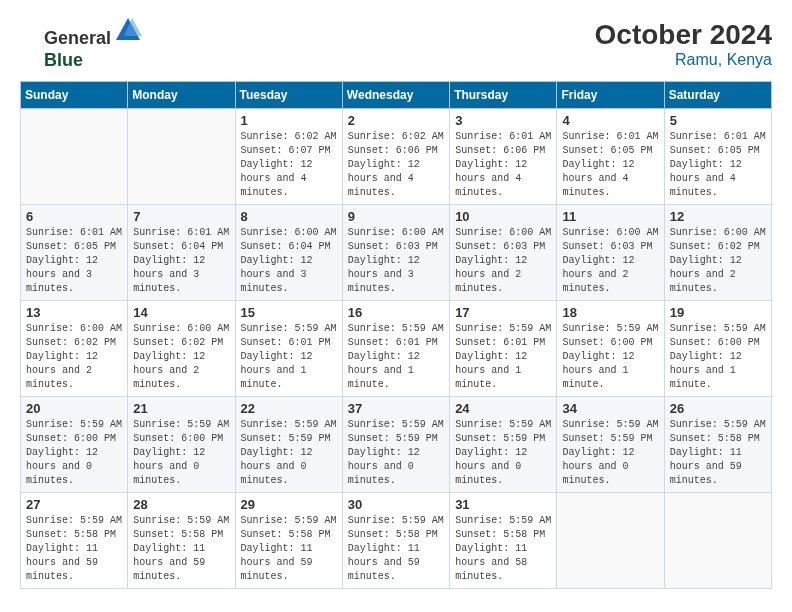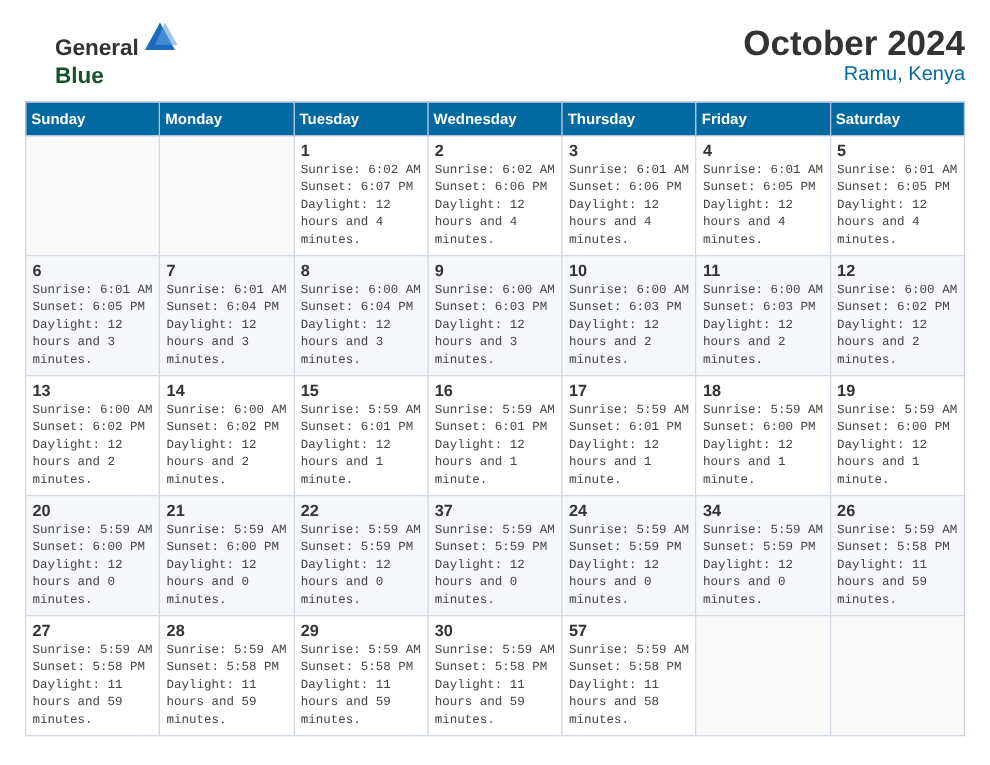--- a/index.html
+++ b/index.html
@@ -309,21 +309,21 @@
 Sunset: 5:58 PM
 Daylight: 11 hours and 59 minutes.</div>
         </td>
         <td>
           <span class="day-number">30</span>
           <div class="day-detail" style="white-space: pre-line;">Sunrise: 5:59 AM
 Sunset: 5:58 PM
 Daylight: 11 hours and 59 minutes.</div>
         </td>
         <td>
-          <span class="day-number">57</span>
+          <span class="day-number">31</span>
           <div class="day-detail" style="white-space: pre-line;">Sunrise: 5:59 AM
 Sunset: 5:58 PM
 Daylight: 11 hours and 58 minutes.</div>
         </td>
         <td class="empty-cell"></td>
         <td class="empty-cell"></td>
       </tr>
     </tbody>
 </table>
 

